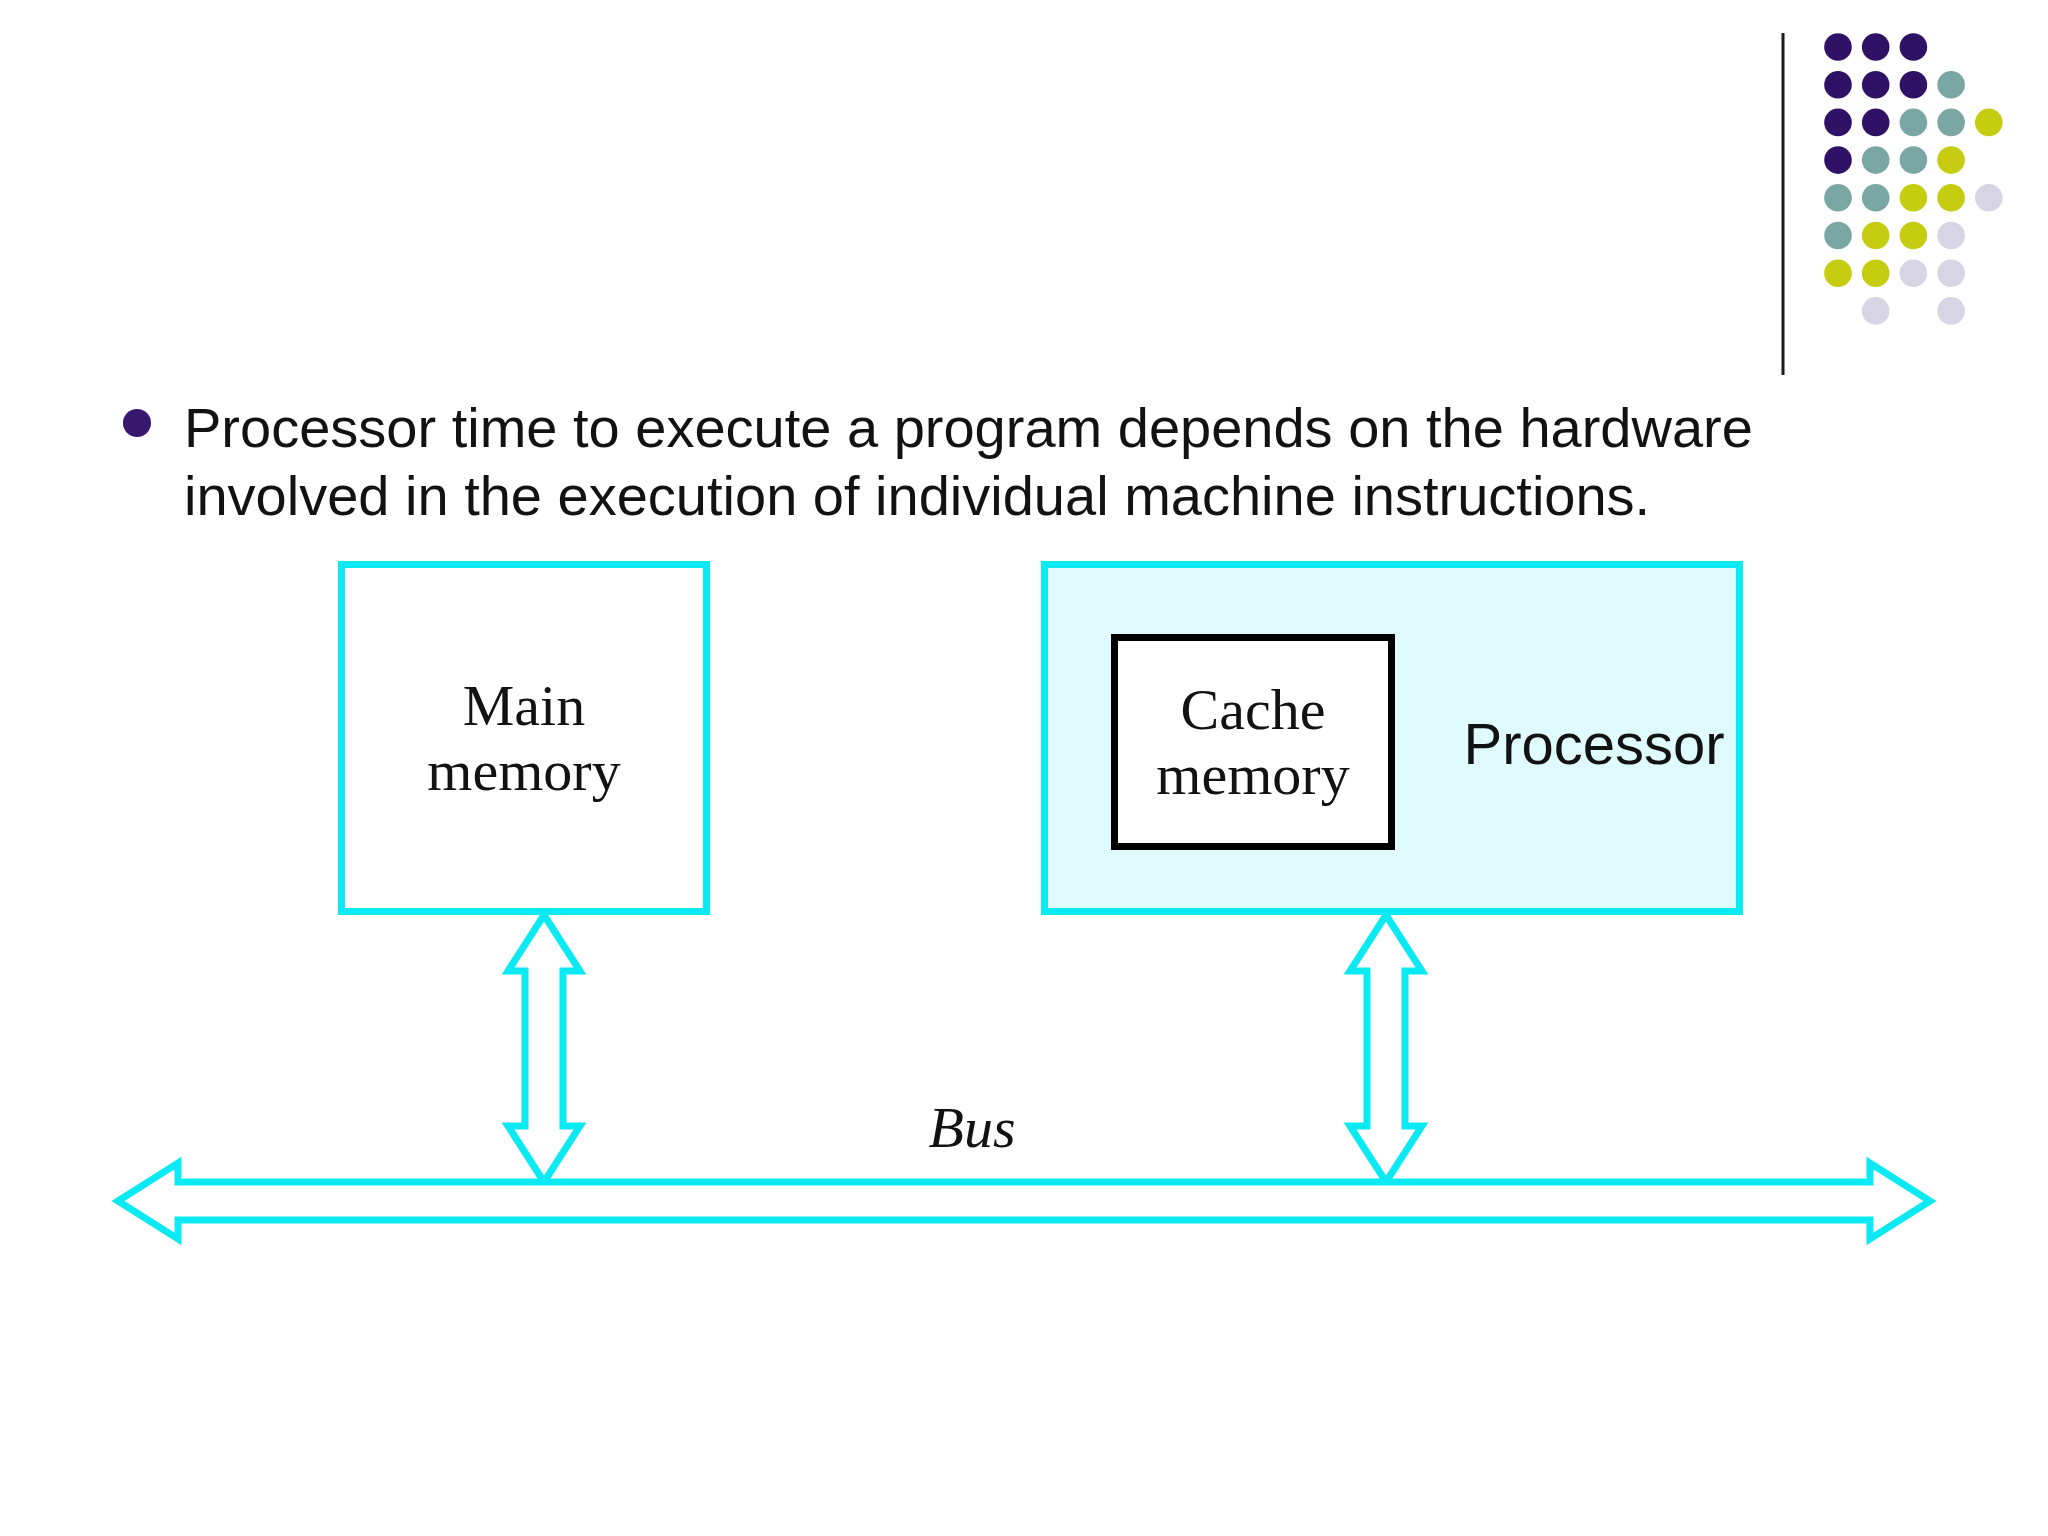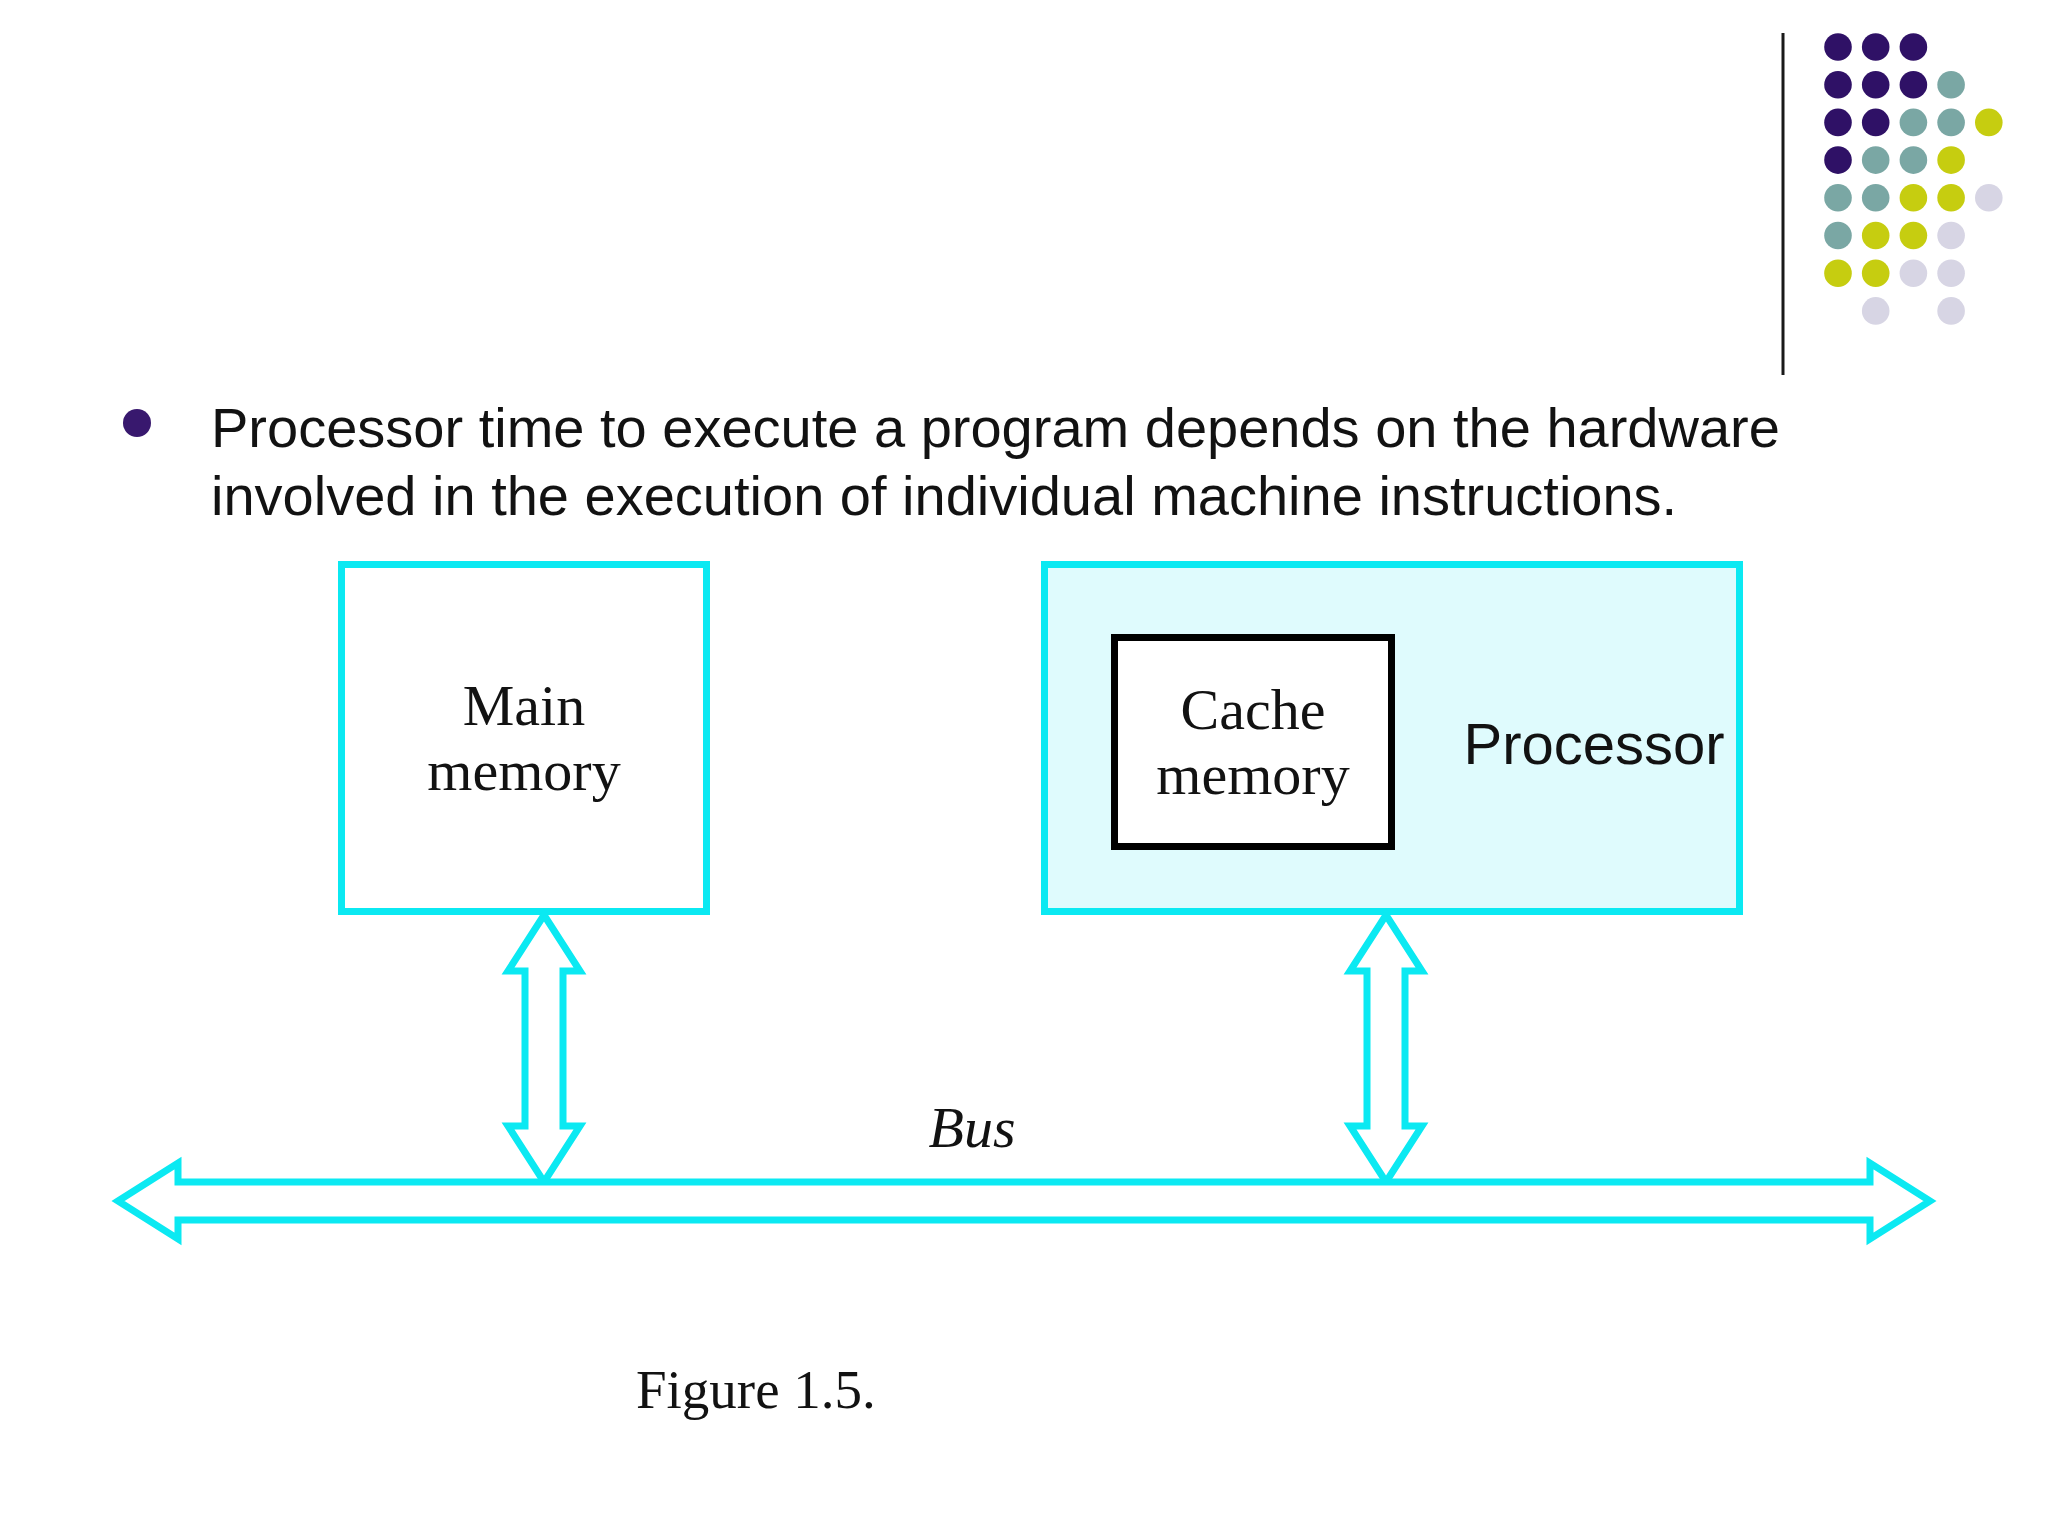--- a/index.html
+++ b/index.html
@@ -19,21 +19,21 @@
     margin:0;
   }
 
   
   .bullet-dot{
     position:absolute;left:123px;top:409px;
     width:28px;height:28px;border-radius:50%;
     background:var(--bullet-purple);
   }
   .bullet-text{
-    position:absolute;left:211px;top:394px;width:1800px;
+    position:absolute;left:184px;top:394px;width:1800px;
     font-size:56px;line-height:68px;color:var(--text-black);
     margin:0;
   }
 
   
   .dbox{position:absolute;box-sizing:border-box;}
   .main-memory-box{
     left:338px;top:561px;width:372px;height:354px;
     border:7px solid var(--diagram-cyan);background:#ffffff;
     display:flex;align-items:center;justify-content:center;
@@ -102,21 +102,20 @@
 
   <div class="bus-label">Bus</div>
 
   <svg class="arrows-svg" viewBox="0 0 2048 1536" xmlns="http://www.w3.org/2000/svg">
     <path class="arrow-path" d="M544 915 L580 971 L563 971 L563 1126 L580 1126 L544 1182 L508 1126 L525 1126 L525 971 L508 971 Z"></path>
     <path class="arrow-path" d="M1386 915 L1422 971 L1405 971 L1405 1126 L1422 1126 L1386 1182 L1350 1126 L1367 1126 L1367 971 L1350 971 Z"></path>
     <path class="arrow-path" d="M118 1201 L178 1163 L178 1182 L1870 1182 L1870 1163 L1930 1201 L1870 1239 L1870 1220 L178 1220 L178 1239 Z"></path>
   </svg>
 
   <div class="caption">
-    <span>Figure 1.5.</span>
   </div>
 
   <svg class="corner-dots" viewBox="0 0 278 400" xmlns="http://www.w3.org/2000/svg">
     <line x1="13" y1="33" x2="13" y2="375" stroke-width="3" stroke="#1A1A1A"></line>
     <g>
         <circle cx="68" cy="47" r="13.8" fill="#2F1166"></circle>
         <circle cx="105.7" cy="47" r="13.8" fill="#2F1166"></circle>
         <circle cx="143.4" cy="47" r="13.8" fill="#2F1166"></circle>
         <circle cx="68" cy="84.7" r="13.8" fill="#2F1166"></circle>
         <circle cx="105.7" cy="84.7" r="13.8" fill="#2F1166"></circle>

